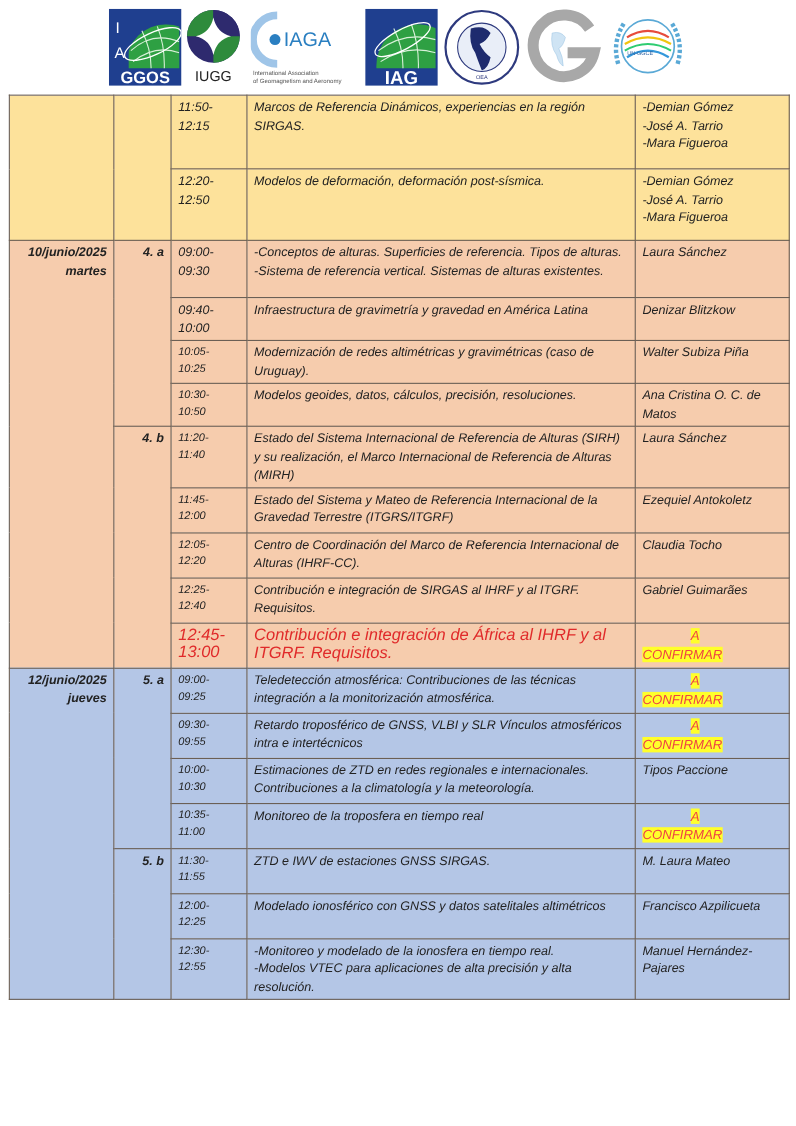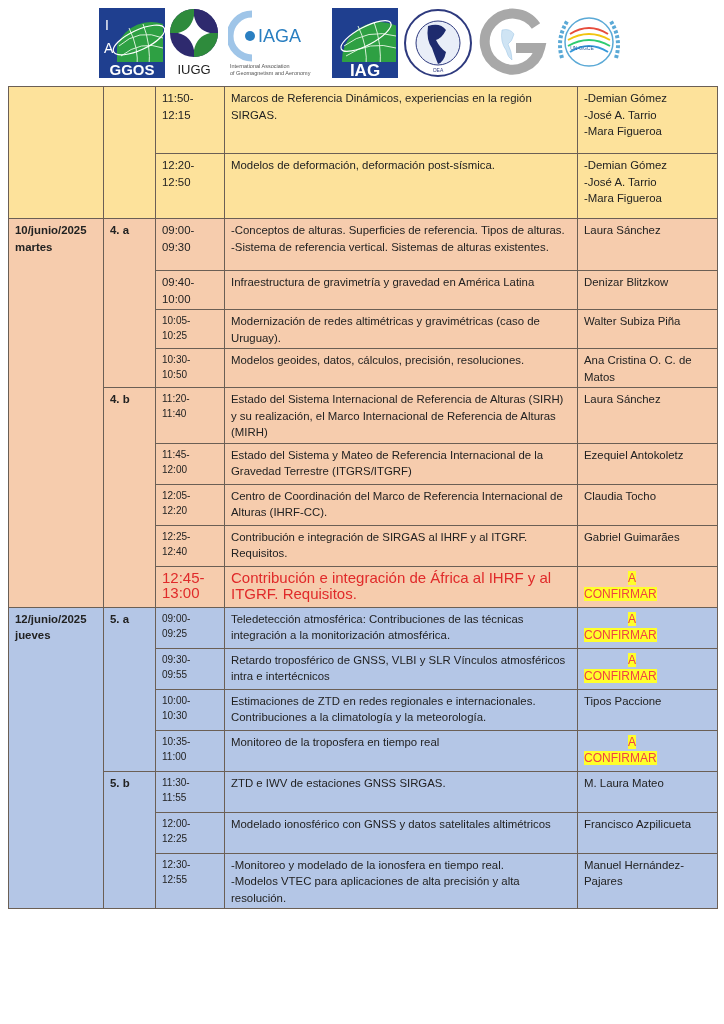--- a/index.html
+++ b/index.html
@@ -1,27 +1,27 @@
 <!DOCTYPE html>
 <html><head>
 <meta charset="utf-8">
 <style>
   html, body { margin:0; padding:0; background:#ffffff; }
   body { width:724px; height:1024px; position:relative; overflow:hidden; font-family:"Liberation Sans", "DejaVu Sans", sans-serif; }
   .logos { position:absolute; top:8px; left:96px; width:540px; height:72px; }
   .logo { position:absolute; top:0; height:70px; }
   
-  table.prog { position:absolute; left:8px; top:86px; width:709px; border-collapse:collapse; table-layout:fixed; font-size:11.4px; color:#222; }
+  table.prog { position:absolute; left:8px; top:86px; width:709px; border-collapse:collapse; table-layout:fixed; font-size:11.4px; color:#222;font-style:italic; }
   table.prog td { border:1px solid #6b5f55; vertical-align:top; padding:3px 6px 2px 6px; line-height:16.5px; }
   col.c-date { width:95px; } col.c-sess { width:52px; } col.c-time { width:69px; } col.c-title { width:353px; } col.c-spk { width:140px; }
   .yellow td { background:#fde29b; }
   .salmon td { background:#f6ccad; }
   .blue td { background:#b4c6e6; }
   .blue td { border-color:#6a7080; }
-  td.date, td.sess { font-weight:bold; text-align:left; }
+  td.date, td.sess { font-weight:bold; text-align:right; }
   td.time { font-size:11.4px; }
   td.time.small { font-size:10px; line-height:15px; }
   .red { color:#e02a2a; }
   td.title.red, td.time.red { font-size:15px; }
   .hl { background:#ffff2b; color:#ef4444; font-size:12px;margin-left:44px; }
   .pre { white-space:pre-line; }
 </style>
 </head>
 <body>
 

